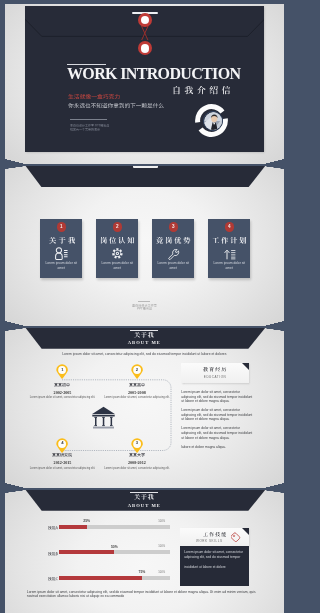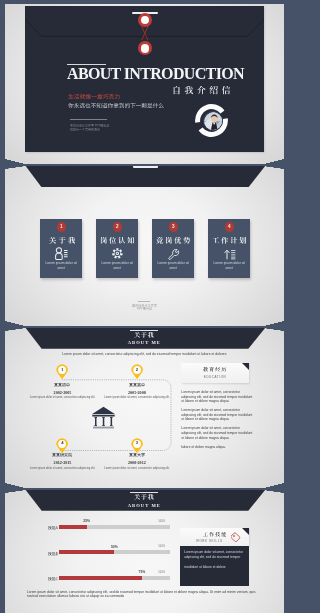--- a/index.html
+++ b/index.html
@@ -127,21 +127,21 @@
       </div>
       <div class="env-tag"></div>
       <svg class="string" viewBox="0 0 7.6 14.5" width="7.6" height="14.5">
         <path d="M0.5 0 L7.1 14.5 M7.1 0 L0.5 14.5" stroke="#9c2f2c" stroke-width="0.95" fill="none"></path>
       </svg>
       <div class="knot knot1"></div>
       <div class="knot knot2"></div>
     </div>
 
     <div class="rule-w"></div>
-    <div class="title-en">ABOUT INTRODUCTION</div>
+    <div class="title-en">WORK INTRODUCTION</div>
     <div class="title-cn" data-cjk="title_cn" aria-label="自我介绍信"><span style="display: inline-block; vertical-align: top;"><svg width="58.60" height="9.00" viewBox="0 -53 416.7 64" style="display:block" fill="#f2f2f4">
             <path d="M12-43V-46L19-43H50V-41H18V3Q18 3 18 4Q17 4 16 5Q15 5 13 5H12ZM46-43H46L49-47L55-41Q55-41 54-40Q54-40 53-40V3Q53 3 52 4Q51 4 50 5Q48 5 47 5H46ZM15-29H49V-28H15ZM15-15H49V-14H15ZM15-1H49V1H15ZM28-54 38-52Q38-52 37-51Q37-51 36-51Q34-49 32-46Q30-44 27-42H26Q26-43 27-46Q27-48 28-50Q28-52 28-54Z" transform="translate(0.0 0)"></path>
             <path d="M2-33H51L55-38Q55-38 56-37Q57-37 58-36Q59-35 60-34Q61-33 62-32Q62-31 60-31H3ZM35-53 44-52Q44-52 43-51Q43-51 41-51Q41-43 42-36Q42-29 44-23Q45-17 48-12Q51-7 55-4Q56-4 56-4Q57-4 57-5Q58-6 59-8Q60-10 60-12L61-12L60-2Q62 0 62 2Q62 3 62 3Q61 4 60 5Q58 5 57 4Q56 4 54 3Q53 2 52 2Q47-2 43-8Q40-14 38-21Q37-28 36-36Q35-44 35-53ZM45-50Q49-49 52-48Q54-47 55-45Q56-44 56-42Q56-41 56-40Q55-39 54-39Q52-39 51-40Q51-42 50-43Q49-45 48-47Q46-49 45-50ZM51-29 59-26Q59-25 58-25Q57-25 56-25Q54-19 49-14Q45-9 39-4Q33 0 25 3L24 3Q31-1 36-6Q41-12 45-17Q49-23 51-29ZM2-18Q4-18 8-19Q11-19 16-20Q20-21 25-22Q30-23 35-24L35-23Q31-21 24-19Q17-16 7-12Q7-12 6-11Q6-11 5-11ZM28-53 34-47Q34-47 33-47Q32-47 31-47Q27-46 23-45Q18-44 13-43Q8-42 3-42L3-43Q7-44 12-46Q17-47 21-49Q25-51 28-53ZM17-47H23V-3Q23-1 23 1Q22 3 20 4Q19 5 15 5Q15 4 14 3Q14 2 13 1Q13 0 11 0Q10-1 7-1V-2Q7-2 8-2Q10-2 11-2Q13-2 14-2Q15-2 16-2Q17-2 17-2Q17-2 17-3Z" transform="translate(88.2 0)"></path>
             <path d="M34-49Q31-44 26-39Q21-34 15-29Q9-25 2-23L2-23Q6-26 10-30Q15-33 18-37Q22-42 24-46Q27-50 28-54L38-52Q38-51 37-51Q37-50 35-50Q37-47 40-44Q43-41 47-39Q50-37 55-35Q59-33 63-32L63-31Q61-30 60-29Q59-29 58-27Q58-26 57-25Q52-28 47-31Q43-35 39-39Q36-44 34-49ZM28-31Q28-30 27-29Q27-29 25-29V-22Q25-19 25-16Q24-13 23-10Q22-7 19-4Q17-1 13 1Q9 4 4 5L3 5Q9 2 12-1Q15-4 17-8Q18-11 19-15Q19-19 19-22V-31ZM46-31Q46-30 46-30Q45-29 44-29V4Q44 4 43 4Q43 5 41 5Q40 5 39 5H38V-32Z" transform="translate(176.4 0)"></path>
             <path d="M43-49Q42-45 42-41Q41-38 39-34Q38-31 34-28Q31-25 25-22L24-23Q29-26 31-29Q33-32 34-35Q35-39 36-42Q36-46 36-49ZM53-49 56-53 62-48Q62-47 61-47Q60-47 59-47Q59-40 59-36Q58-32 57-29Q56-27 55-26Q54-25 52-24Q50-24 48-24Q48-25 48-26Q47-27 47-27Q46-28 45-29Q43-29 42-29L42-30Q43-30 44-30Q46-30 47-30Q48-30 49-30Q50-30 51-31Q52-32 53-36Q53-41 54-49ZM29-23 35-20H51L54-24L60-19Q60-19 59-19Q59-18 58-18V3Q58 4 56 4Q55 5 53 5H52V-19H35V4Q35 4 33 5Q32 5 30 5H29V-20ZM56-49V-48H27L26-49ZM54-1V0H32V-1ZM30-39Q29-39 28-38Q27-38 26-39L28-39Q26-37 24-34Q21-31 18-28Q15-25 12-22Q9-20 6-18L6-18H9Q9-16 8-14Q7-13 6-12L3-19Q3-19 4-20Q5-20 5-20Q7-22 10-25Q12-28 15-31Q17-35 19-38Q21-41 22-44ZM22-50Q22-50 21-49Q20-49 18-49L20-50Q19-48 17-46Q16-44 13-42Q11-39 9-37Q7-35 5-34L5-35H8Q8-32 7-30Q6-29 5-28L2-36Q2-36 3-36Q4-36 4-36Q6-37 7-40Q8-42 10-44Q11-47 12-49Q13-52 14-54ZM3-5Q5-6 9-7Q12-7 17-9Q21-10 26-11L26-11Q23-9 19-6Q14-3 8 1Q8 2 7 2ZM4-19Q6-19 9-20Q13-20 17-20Q21-21 25-21L25-20Q22-19 17-17Q12-15 6-13ZM4-35Q5-35 8-35Q11-35 14-36Q18-36 21-36L21-35Q20-34 17-33Q15-32 12-31Q9-30 6-29Z" transform="translate(264.5 0)"></path>
             <path d="M35-55Q39-54 41-53Q43-51 44-50Q45-48 45-47Q45-45 45-44Q44-43 42-43Q41-43 40-44Q39-46 39-48Q38-50 36-51Q35-53 34-54ZM24-51Q24-51 23-51Q22-50 21-50Q19-44 16-38Q13-33 10-28Q6-23 2-20L2-21Q4-25 7-30Q9-35 11-42Q13-48 15-54ZM18-36Q18-35 18-35Q17-35 16-34V4Q16 4 15 4Q15 5 14 5Q12 5 11 5H10V-35L13-38ZM50-16 53-19 59-14Q59-14 58-14Q57-13 56-13V3Q56 3 55 3Q55 4 53 4Q52 5 51 5H50V-16ZM31 3Q31 4 30 4Q30 5 29 5Q27 5 26 5H25V-16V-19L32-16H54V-14H31ZM54-2V0H29V-2ZM52-29Q52-29 53-28Q54-28 55-27Q56-26 57-25Q58-24 58-24Q58-23 57-23H25L24-24H49ZM52-38Q52-38 53-37Q54-37 55-36Q56-35 57-34Q58-33 58-33Q58-32 57-32H25L24-33H49ZM56-47Q56-47 57-46Q57-46 58-45Q59-44 61-43Q62-42 63-41Q62-40 61-40H21L20-42H53Z" transform="translate(352.7 0)"></path>
           </svg></span></div>
 
     <div class="tag-red" data-cjk="sub_red" aria-label="生活就像一盒巧克力"><span style="display: inline-block; vertical-align: top;"><svg width="52.20" height="5.80" viewBox="0 -53 576.0 64" style="display:block" fill="#b3433f">
             <path d="M13-42H58V-36H13ZM11-23H55V-17H11ZM3-2H61V3H3ZM29-54H35V0H29ZM14-53 21-52Q19-47 17-42Q15-37 13-33Q11-29 8-26Q8-27 7-27Q6-28 5-29Q4-29 3-30Q5-32 8-36Q10-40 11-44Q13-49 14-53Z" transform="translate(0.0 0)"></path>

